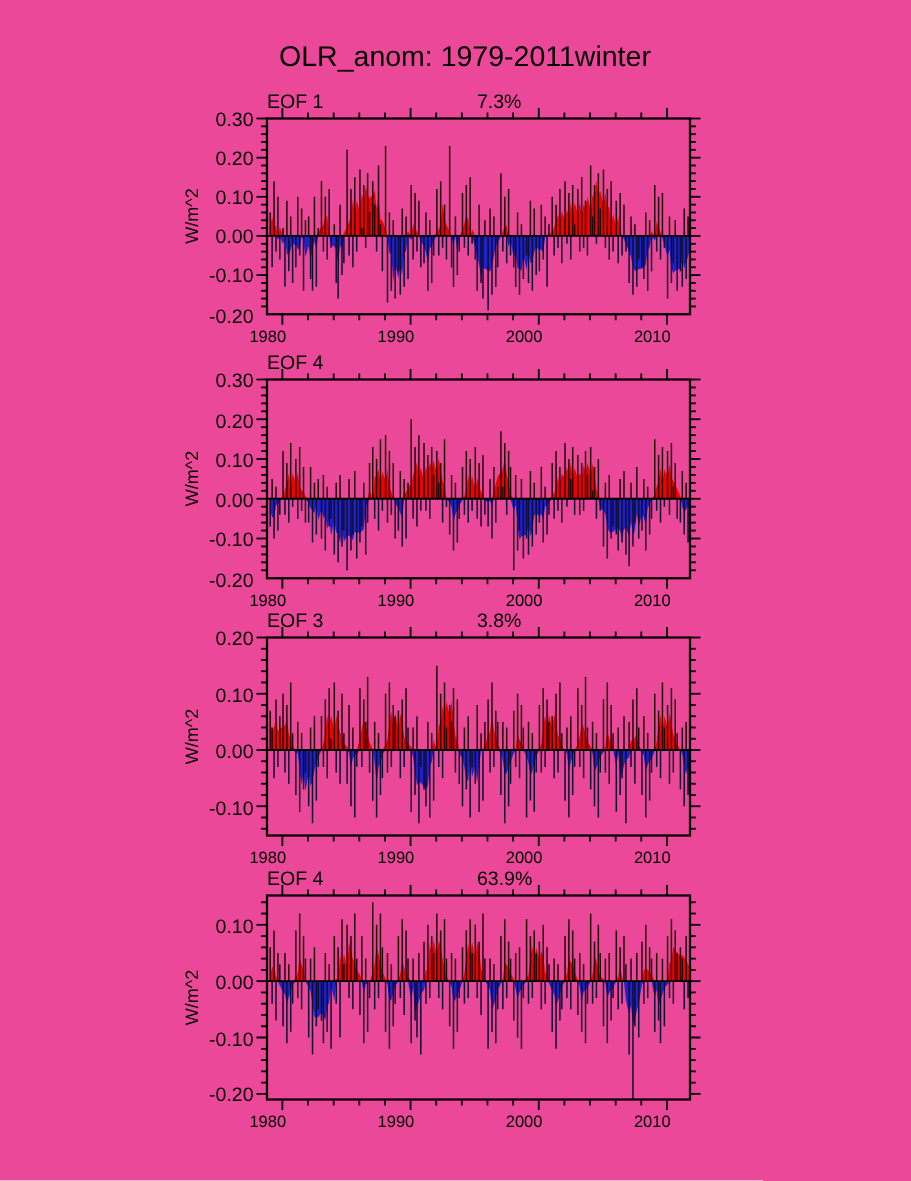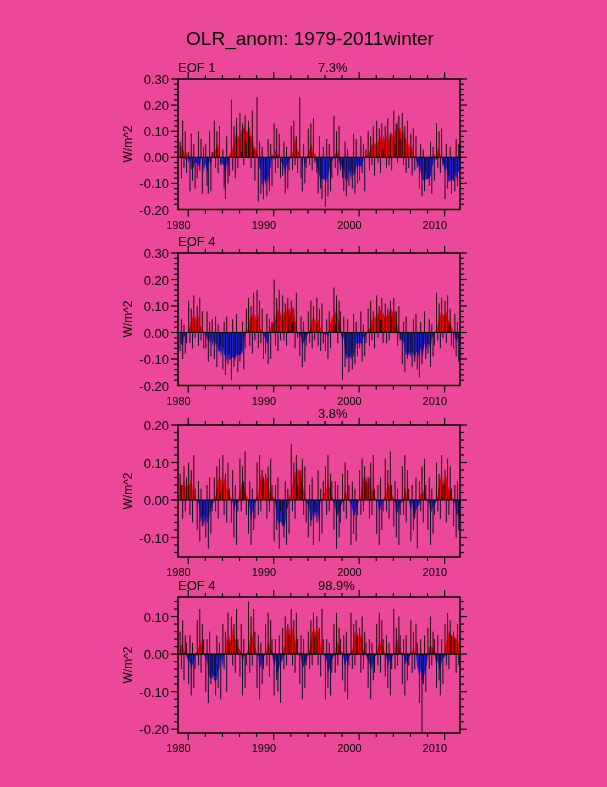--- a/index.html
+++ b/index.html
@@ -1148,23 +1148,24 @@
       <line x1="427.5272727272731" y1="733" x2="427.5272727272731" y2="737" stroke="#000" stroke-width="1.2"></line>
       <line x1="444.61818181818217" y1="590" x2="444.61818181818217" y2="597" stroke="#000" stroke-width="1.2"></line>
       <line x1="444.61818181818217" y1="733" x2="444.61818181818217" y2="740" stroke="#000" stroke-width="1.2"></line>
     </svg>
 
   <div class="title">OLR_anom: 1979-2011winter</div>
 
   <div class="hdr-name" style="top:60px">EOF 1</div>
   <div class="hdr-var" style="top:60px">7.3%</div>
   <div class="hdr-name" style="top:234px">EOF 4</div>
+  <div class="hdr-name" style="top:406px">EOF 3</div>
   <div class="hdr-var" style="top:406px">3.8%</div>
   <div class="hdr-name" style="top:578px">EOF 4</div>
-  <div class="hdr-var" style="top:578px">98.9%</div>
+  <div class="hdr-var" style="top:578px">63.9%</div>
 
   <div class="yunit" style="left:78px;top:137px">W/m^2</div>
   <div class="yunit" style="left:78px;top:312px">W/m^2</div>
   <div class="yunit" style="left:78px;top:484px">W/m^2</div>
   <div class="yunit" style="left:78px;top:658px">W/m^2</div>
 <div class="ytick" style="left: 129px; top: 72px;">0.30</div>
     <div class="ytick" style="left: 129px; top: 98.1px;">0.20</div>
     <div class="ytick" style="left: 129px; top: 124.2px;">0.10</div>
     <div class="ytick" style="left: 129px; top: 150.3px;">0.00</div>
     <div class="ytick" style="left: 129px; top: 176.4px;">-0.10</div>

